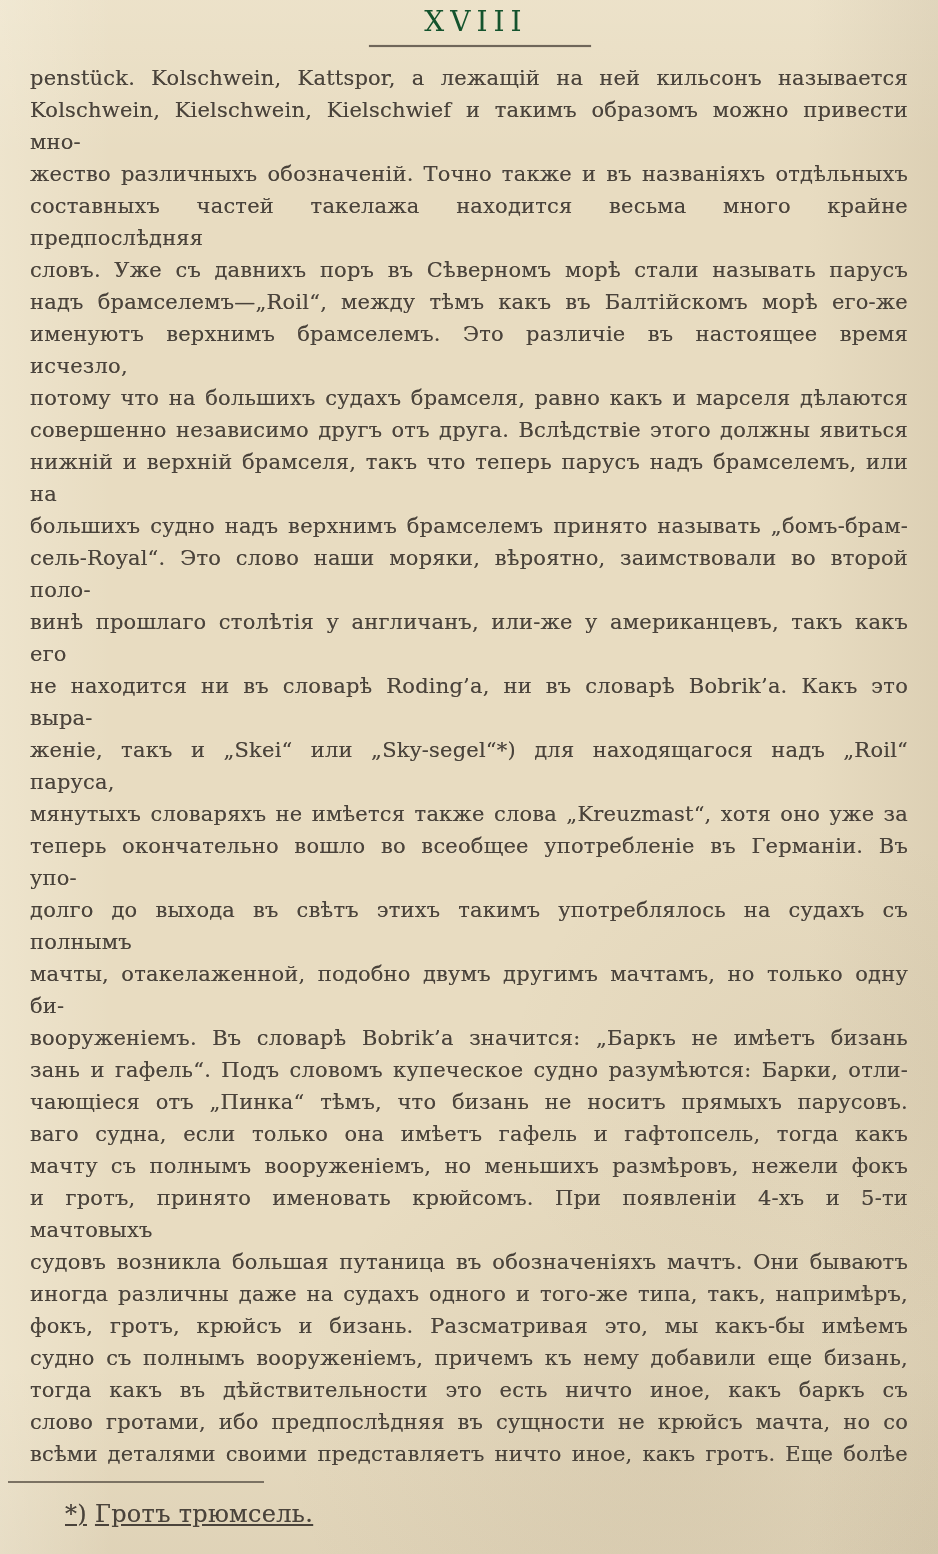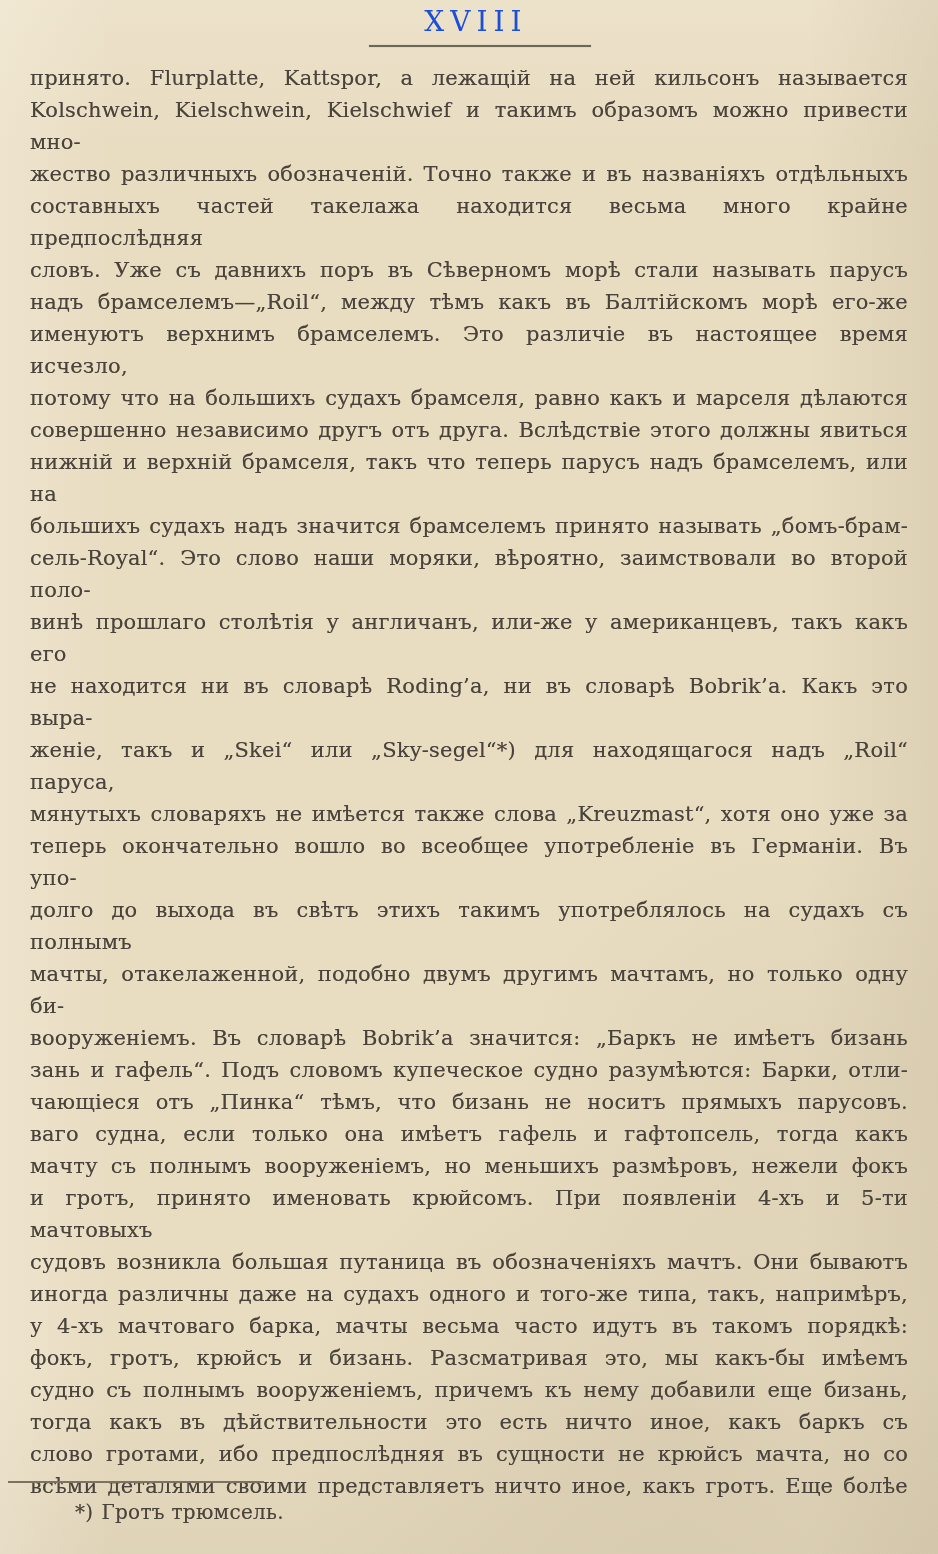--- a/index.html
+++ b/index.html
@@ -15,21 +15,21 @@
       linear-gradient(to bottom, rgba(255,252,240,0.18), rgba(255,252,240,0) 10%, rgba(121,103,72,0) 88%, rgba(121,103,72,0.08)),
       #e8dcc1;
     color: #4a433b;
   }
   .page-number {
     position: absolute;
     top: 5px; left: 0; right: 0;
     text-align: center;
     font-size: 28px;
     letter-spacing: 6px;
-    color: #1d4ed8;
+    color: #14532d;
     text-indent: 14px;
   }
   .header-rule {
     position: absolute;
     top: 45px; left: 369px;
     width: 222px; height: 2px;
     background: #6f665a;
     box-shadow: 0 0 1px rgba(111,102,90,0.8);
   }
   .body-text {
@@ -48,64 +48,64 @@
     text-shadow: 0 0 0.6px rgba(74,67,59,0.55);
   }
   .footnote-rule {
     position: absolute;
     top: 1481px; left: 8px;
     width: 256px; height: 2px;
     background: #7b7263;
   }
   .footnote {
     position: absolute;
-    left: 75px; top: 1500px;
-    font-size: 20px;
+    left: 65px; top: 1500px;
+    font-size: 24px;
     letter-spacing: 0.3px;
     text-shadow: 0 0 0.6px rgba(74,67,59,0.5);
+    text-decoration: underline;
   }
   .footnote .fn-label { margin-right: 8px; }
 </style>
 </head>
 <body>
 
 <div class="page-number">XVIII</div>
 
 <div class="header-rule"></div>
 
 <div class="body-text">
     <div>
-      <div class="line">принято. Flurplatte, Kattspor, а лежащій на ней кильсонъ называется</div>
+      <div class="line">penstück. Kolschwein, Kattspor, а лежащій на ней кильсонъ называется</div>
       <div class="line">Kolschwein, Kielschwein, Kielschwief и такимъ образомъ можно привести мно-</div>
       <div class="line">жество различныхъ обозначеній. Точно также и въ названіяхъ отдѣльныхъ</div>
       <div class="line">составныхъ частей такелажа находится весьма много крайне предпослѣдняя</div>
       <div class="line">словъ. Уже съ давнихъ поръ въ Сѣверномъ морѣ стали называть парусъ</div>
       <div class="line">надъ брамселемъ—„Roil“, между тѣмъ какъ въ Балтійскомъ морѣ его-же</div>
       <div class="line">именуютъ верхнимъ брамселемъ. Это различіе въ настоящее время исчезло,</div>
       <div class="line">потому что на большихъ судахъ брамселя, равно какъ и марселя дѣлаются</div>
       <div class="line">совершенно независимо другъ отъ друга. Вслѣдствіе этого должны явиться</div>
       <div class="line">нижній и верхній брамселя, такъ что теперь парусъ надъ брамселемъ, или на</div>
-      <div class="line">большихъ судахъ надъ значится брамселемъ принято называть „бомъ-брам-</div>
+      <div class="line">большихъ судно надъ верхнимъ брамселемъ принято называть „бомъ-брам-</div>
       <div class="line">сель-Royal“. Это слово наши моряки, вѣроятно, заимствовали во второй поло-</div>
       <div class="line">винѣ прошлаго столѣтія у англичанъ, или-же у американцевъ, такъ какъ его</div>
       <div class="line">не находится ни въ словарѣ Roding’а, ни въ словарѣ Bobrik’а. Какъ это выра-</div>
       <div class="line">женіе, такъ и „Skei“ или „Sky-segel“*) для находящагося надъ „Roil“ паруса,</div>
       <div class="line">мянутыхъ словаряхъ не имѣется также слова „Kreuzmast“, хотя оно уже за</div>
       <div class="line">теперь окончательно вошло во всеобщее употребленіе въ Германіи. Въ упо-</div>
       <div class="line">долго до выхода въ свѣтъ этихъ такимъ употреблялось на судахъ съ полнымъ</div>
       <div class="line">мачты, отакелаженной, подобно двумъ другимъ мачтамъ, но только одну би-</div>
       <div class="line">вооруженіемъ. Въ словарѣ Bobrik’а значится: „Баркъ не имѣетъ бизань</div>
       <div class="line">зань и гафель“. Подъ словомъ купеческое судно разумѣются: Барки, отли-</div>
       <div class="line">чающіеся отъ „Пинка“ тѣмъ, что бизань не носитъ прямыхъ парусовъ.</div>
       <div class="line">ваго судна, если только она имѣетъ гафель и гафтопсель, тогда какъ</div>
       <div class="line">мачту съ полнымъ вооруженіемъ, но меньшихъ размѣровъ, нежели фокъ</div>
       <div class="line">и гротъ, принято именовать крюйсомъ. При появленіи 4-хъ и 5-ти мачтовыхъ</div>
       <div class="line">судовъ возникла большая путаница въ обозначеніяхъ мачтъ. Они бываютъ</div>
       <div class="line">иногда различны даже на судахъ одного и того-же типа, такъ, напримѣръ,</div>
-      <div class="line">у 4-хъ мачтоваго барка, мачты весьма часто идутъ въ такомъ порядкѣ:</div>
       <div class="line">фокъ, гротъ, крюйсъ и бизань. Разсматривая это, мы какъ-бы имѣемъ</div>
       <div class="line">судно съ полнымъ вооруженіемъ, причемъ къ нему добавили еще бизань,</div>
       <div class="line">тогда какъ въ дѣйствительности это есть ничто иное, какъ баркъ съ</div>
       <div class="line">слово гротами, ибо предпослѣдняя въ сущности не крюйсъ мачта, но со</div>
       <div class="line">всѣми деталями своими представляетъ ничто иное, какъ гротъ. Еще болѣе</div>
     </div>
   </div>
 
 <div class="footnote-rule"></div>
 

